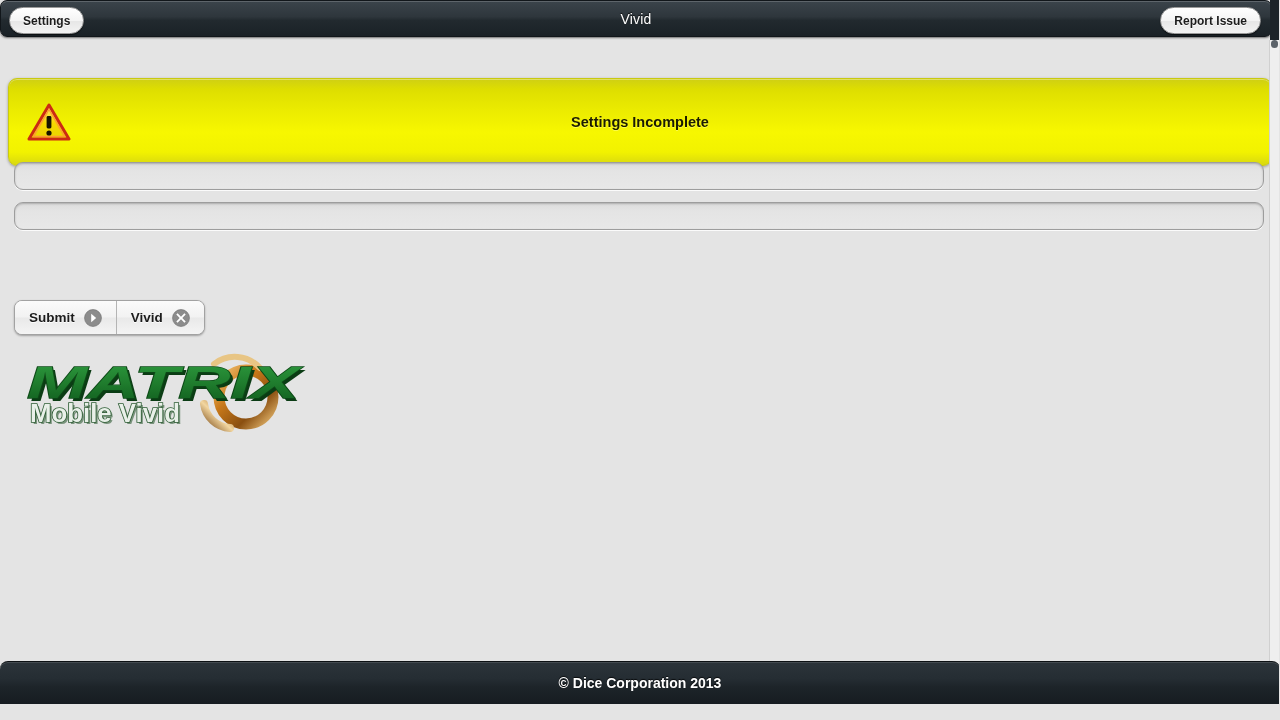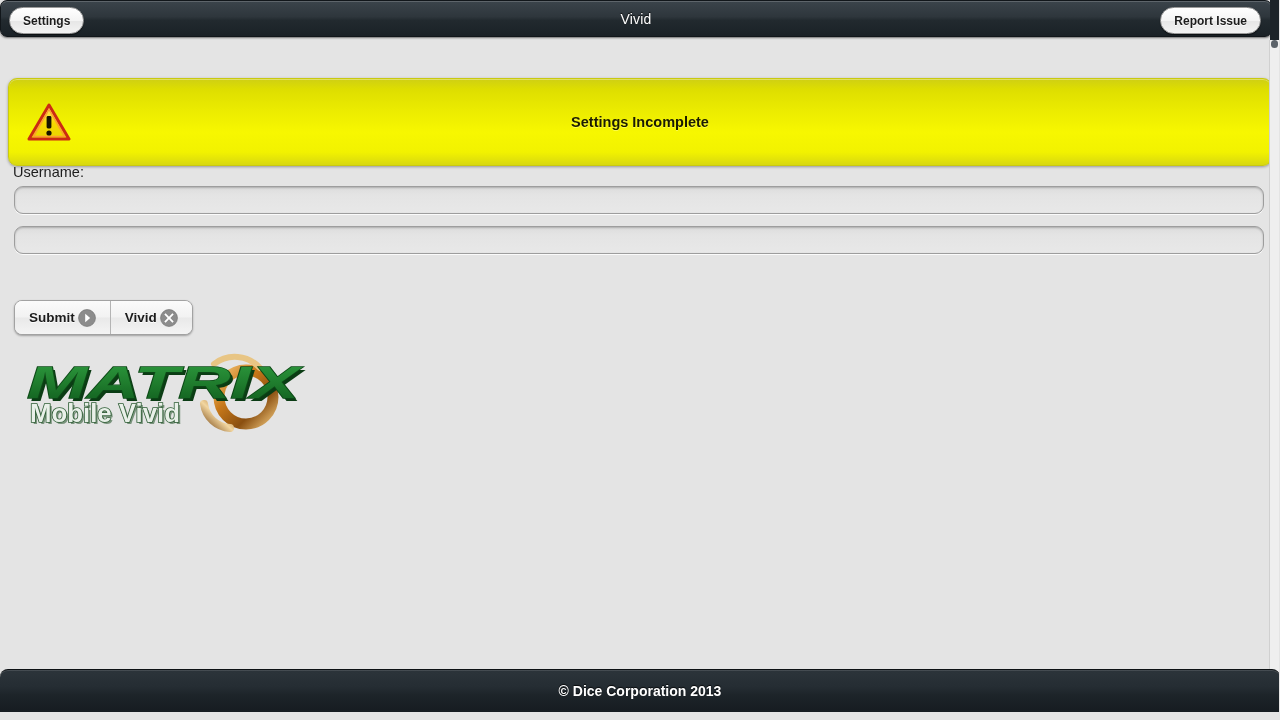--- a/index.html
+++ b/index.html
@@ -146,21 +146,21 @@
     display: flex;
     border: 1px solid #a2a2a2;
     border-radius: 8px;
     overflow: hidden;
     box-shadow: 0 1px 2px rgba(0,0,0,0.3), inset 0 1px 0 #ffffff;
     background: #f0f0f0;
   }
   .seg-btn {
     display: flex;
     align-items: center;
-    gap: 3px;
+    gap: 9px;
     height: 33px;
     padding: 12px 14px;
     background: linear-gradient(to bottom, #fbfbfb 0%, #f2f2f2 48%, #e9e9e9 52%, #f4f4f4 100%);
     color: #1c1c1c;
     font-size: 13.5px;
     font-weight: bold;
     text-shadow: 0 1px 0 rgba(255,255,255,0.9);
     cursor: pointer;
     white-space: nowrap;
     border: none;
@@ -175,21 +175,21 @@
     left: 18px;
     top: 352px;
     width: 292px;
     height: 84px;
   }
 
   
   .footer {
     position: absolute;
     left: 0;
-    bottom: 8px;
+    bottom: 16px;
     width: 1280px;
     height: 42px;
     background: linear-gradient(to bottom, #2c343a 0%, #252d33 40%, #1d2429 60%, #161c21 100%);
     border-top: 1px solid #0d1114;
     border-radius: 8px 8px 0 0;
     box-shadow: inset 0 1px 0 rgba(255,255,255,0.12);
     display: flex;
     align-items: center;
     justify-content: center;
   }
@@ -252,21 +252,20 @@
         <path d="M22 3 L42 37 L2 37 Z" fill="url(#triFill)" stroke="#cc2b13" stroke-width="3" stroke-linejoin="round"></path>
         <path d="M22 7.5 L37.5 34.5 L6.5 34.5 Z" fill="none" stroke="#ff9a33" stroke-width="1.4" stroke-linejoin="round"></path>
         <rect x="19.6" y="14" width="4.8" height="12.5" rx="1.4" fill="#171400"></rect>
         <circle cx="22" cy="31" r="2.6" fill="#171400"></circle>
       </svg>
       <div class="banner-text">Settings Incomplete</div>
     </div>
   </div>
 
   <div class="form-area">
-    <label class="field-label">Username:</label>
     <input class="text-input" type="text" placeholder="" style="">
 
     <input class="text-input" type="password" placeholder="" style="">
   </div>
 
   <div class="btn-group">
     <button class="seg-btn">
       <span>Submit</span>
       <svg class="seg-icon" viewBox="0 0 18 18">
         <circle cx="9" cy="9" r="8.4" fill="#8c8c8c"></circle>

